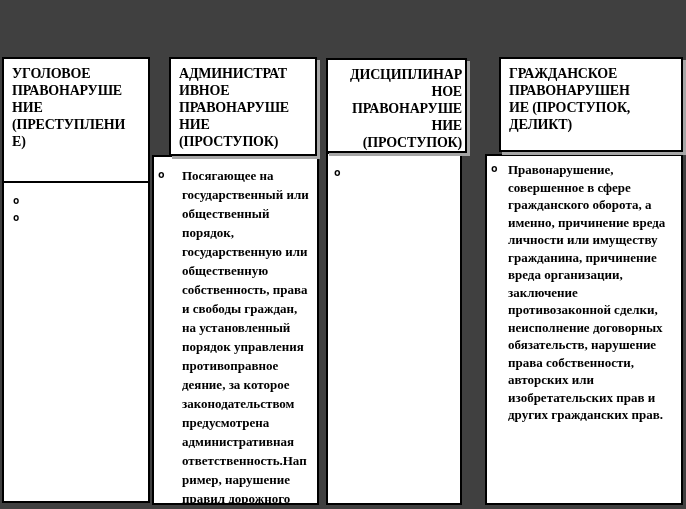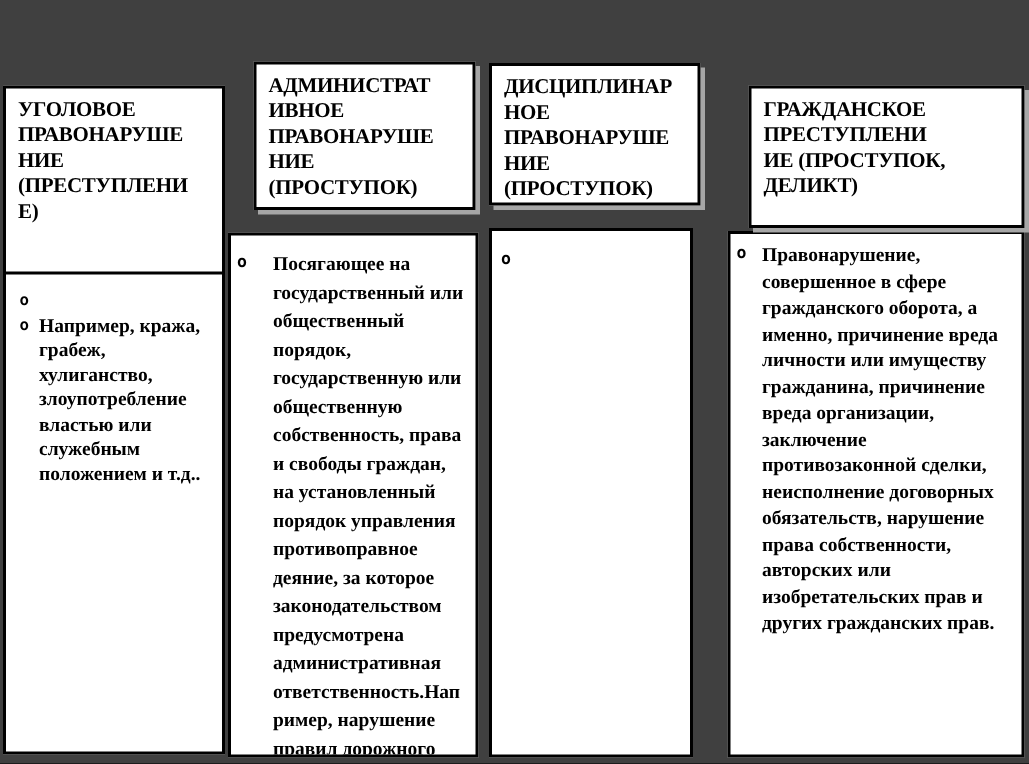--- a/index.html
+++ b/index.html
@@ -19,22 +19,22 @@
   .bullet { font-family:"DejaVu Sans Mono", monospace; font-weight:700; color:#000; }
   .txt { flex:1; min-width:0; overflow-wrap:break-word; }
 
   
   .col1 { left:2px; top:57px; width:148px; height:446px; z-index:2; }
   .hdr1 { height:116px; border-bottom:2px solid #000; }
   .list1 { padding:9px 5px 0 9px; font-size:13px; line-height:16.5px; }
   .list1 .bullet { flex:0 0 13px; font-size:10.5px; line-height:16.5px; }
 
   
-  .h2box { left:169px; top:41px; width:148px; height:99px; }
-  .h3box { left:326px; top:42px; width:141px; height:95px; }
+  .h2box { left:169px; top:57px; width:148px; height:99px; }
+  .h3box { left:326px; top:58px; width:141px; height:95px;text-align:right; }
   .h4box { left:499px; top:57px; width:184px; height:95px; }
 
   
   .b2box { left:152px; top:155px; width:167px; height:350px; }
   .list2 { padding:9px 5px 0 4px; font-size:13px; line-height:19px; }
   .list2 .bullet { flex:0 0 24px; font-size:11px; line-height:17px; }
 
   .b3box { left:326px; top:152px; width:136px; height:353px; }
   .list3 { padding:11px 2px 0 6px; font-size:12.5px; line-height:16.5px; }
   .list3 .bullet { flex:0 0 27px; font-size:11px; line-height:15px; }
@@ -53,42 +53,41 @@
 ПРАВОНАРУШЕ
 НИЕ
 (ПРЕСТУПЛЕНИ
 Е)</div>
     <div class="list1">
       <div class="item">
         <span class="bullet">o</span>
       </div>
       <div class="item">
         <span class="bullet">o</span>
-        <span class="txt">Например, кража, грабеж, хулиганство, злоупотребление властью или служебным положением и т.д..</span>
       </div>
     </div>
   </section>
 
   <div class="box hdrbox h2box">
     <div class="hdr">АДМИНИСТРАТ
 ИВНОЕ
 ПРАВОНАРУШЕ
 НИЕ
 (ПРОСТУПОК)</div>
   </div>
   <div class="box hdrbox h3box">
     <div class="hdr">ДИСЦИПЛИНАР
 НОЕ
 ПРАВОНАРУШЕ
 НИЕ
 (ПРОСТУПОК)</div>
   </div>
   <div class="box hdrbox h4box">
     <div class="hdr">ГРАЖДАНСКОЕ
-ПРЕСТУПЛЕНИ
+ПРАВОНАРУШЕН
 ИЕ (ПРОСТУПОК,
 ДЕЛИКТ)</div>
   </div>
 
   <div class="box bodybox b2box">
     <div class="list2">
       <div class="item">
         <span class="bullet">o</span>
         <span class="txt">Посягающее на государственный или общественный порядок, государственную или общественную собственность, права и свободы граждан, на установленный порядок управления противоправное деяние, за которое законодательством предусмотрена административная ответственность.Например, нарушение правил дорожного движения;</span>
       </div>

